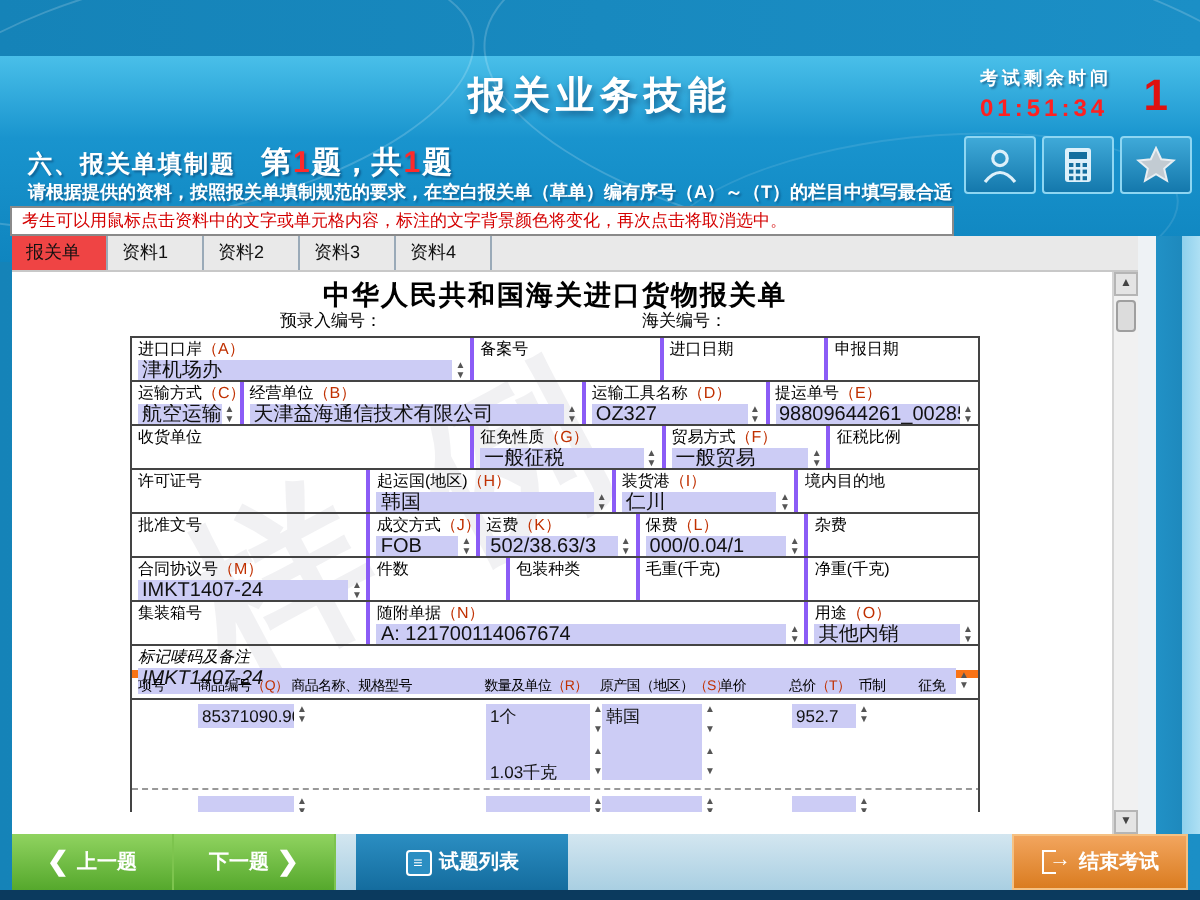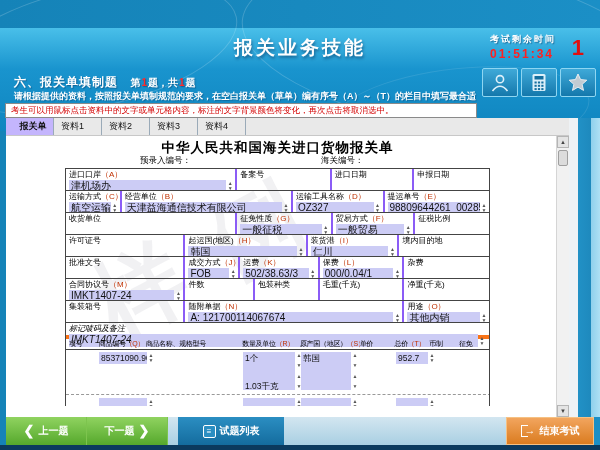--- a/index.html
+++ b/index.html
@@ -15,37 +15,37 @@
   .arc2{width:420px;height:160px;left:240px;top:-60px;transform:rotate(8deg);}
   .arc3{width:260px;height:90px;left:330px;top:40px;transform:rotate(-6deg);border-color:rgba(255,255,255,.10);}
   .app-title{position:absolute;top:7px;left:0;width:100%;text-align:center;color:#fff;
        font-size:19px;font-weight:bold;letter-spacing:3px;text-shadow:1px 2px 3px rgba(0,20,60,.45);}
   .timer{position:absolute;top:5px;right:44px;}
   .timer-label{color:#fff;font-size:9px;font-weight:bold;letter-spacing:2px;text-shadow:1px 1px 1px rgba(0,20,60,.4);}
   .timer-value{color:#ff2020;font-size:12px;font-weight:bold;letter-spacing:2px;margin-top:1px;}
   .qnum{position:absolute;top:7px;right:16px;color:#e01010;font-size:22px;font-weight:bold;}
   .qline{position:absolute;top:44px;left:14px;color:#fff;white-space:nowrap;text-shadow:1px 1px 1px rgba(0,20,60,.35);}
   .qtitle{font-size:12px;font-weight:bold;letter-spacing:1px;}
-  .qcount{font-size:10px;font-weight:bold;margin-left:8px;}
+  .qcount{font-size:15px;font-weight:bold;margin-left:8px;}
   .qcount .red{color:#ff2a2a;padding:0 1px;}
   .instr{position:absolute;top:62px;left:14px;width:462px;color:#fff;font-size:9px;
        font-weight:bold;line-height:1.45;text-shadow:1px 1px 1px rgba(0,20,60,.3);}
   .icon-btns{position:absolute;top:40px;right:4px;display:flex;gap:3px;}
   .icon-btn{width:36px;height:29px;border:1px solid #8ed6f2;border-radius:2px;
        background:linear-gradient(#3fa9d8,#1478ac);display:flex;align-items:center;justify-content:center;}
   
   .notice{position:absolute;top:103px;left:5px;width:472px;height:15px;background:#ffffff;
        border:1px solid #8a8a8a;color:#d40000;font-size:8.5px;line-height:13px;padding-left:5px;
        white-space:nowrap;overflow:hidden;}
   
   .tabs{position:absolute;top:118px;left:6px;width:564px;height:18px;background:#e9e9e9;
        display:flex;border-bottom:1px solid #c8c8c8;}
   .tab{width:48px;font-size:9px;line-height:17px;padding-left:7px;color:#111;
        border-right:1px solid #9aaab8;white-space:nowrap;overflow:hidden;}
-  .tab.active{font-weight:bold;background:#c4b5fd;text-align:center;}
+  .tab.active{font-weight:normal;background:#ef4444;}
   
   .viewport{position:absolute;top:136px;left:6px;width:550px;height:281px;background:#fff;overflow:hidden;}
   .wmark{position:absolute;top:55px;left:80px;font-size:90px;font-weight:bold;
        color:rgba(60,60,90,.07);transform:rotate(-28deg);letter-spacing:40px;white-space:nowrap;pointer-events:none;}
   .fwrap{position:relative;margin-left:59px;width:425px;}
   .ftitle{text-align:center;font-size:13.5px;font-weight:bold;padding-top:3px;height:19px;
        font-family:"Liberation Serif",serif;letter-spacing:1px;}
   .plabels{display:flex;font-size:8.5px;height:13px;color:#000;}
   .pl1{margin-left:75px;} .pl2{margin-left:130px;}
   .ftable{border:1px solid #444;border-bottom:none;}

